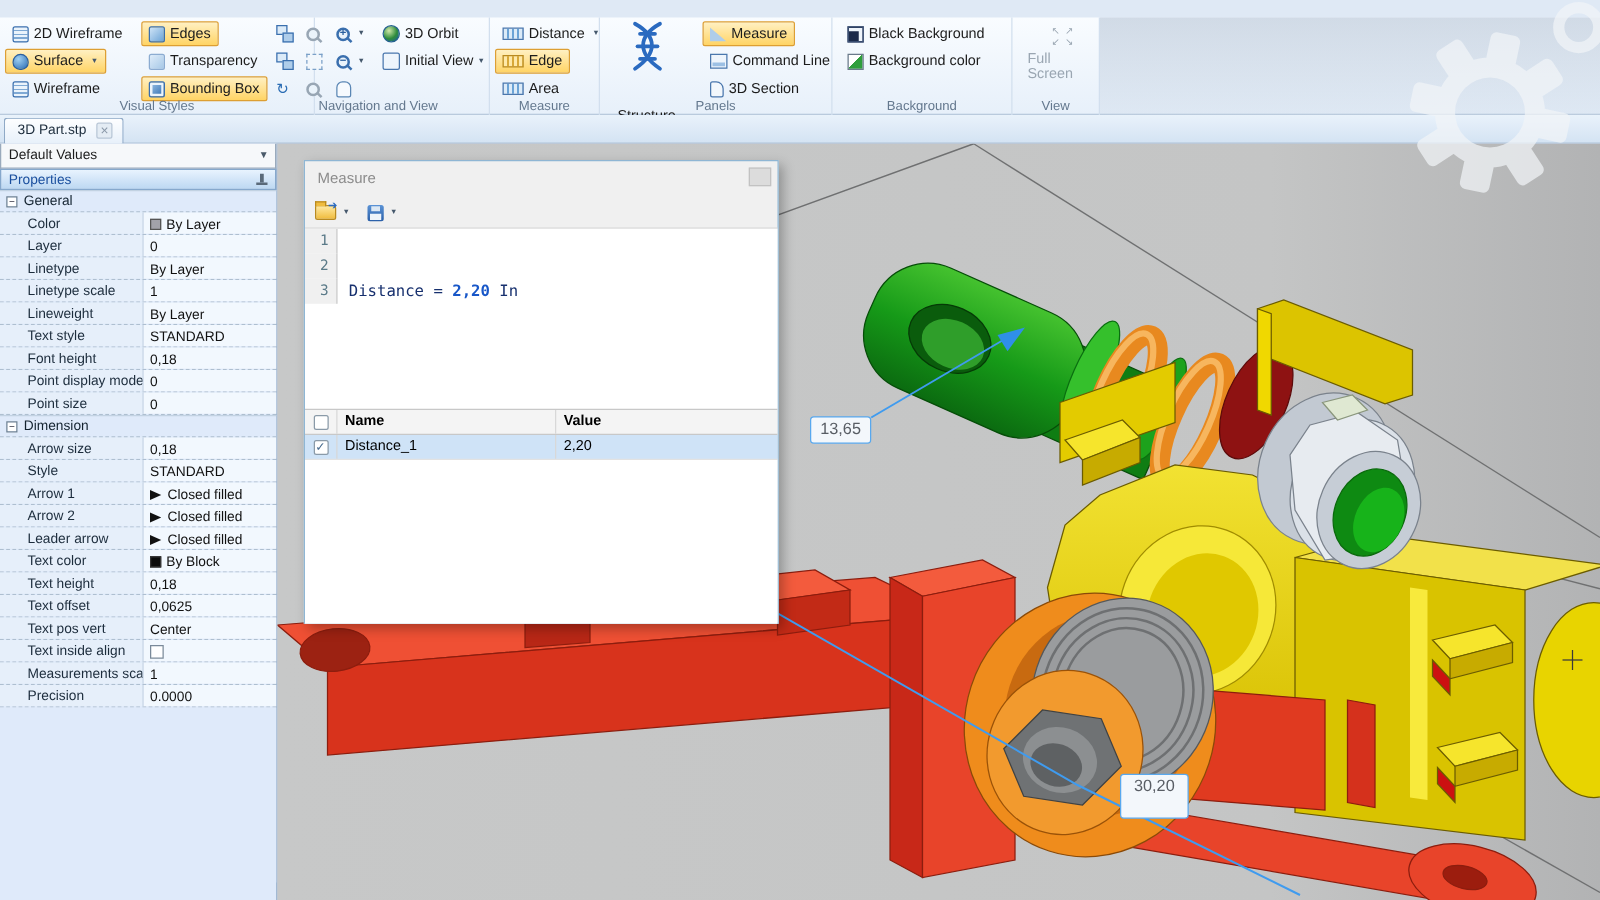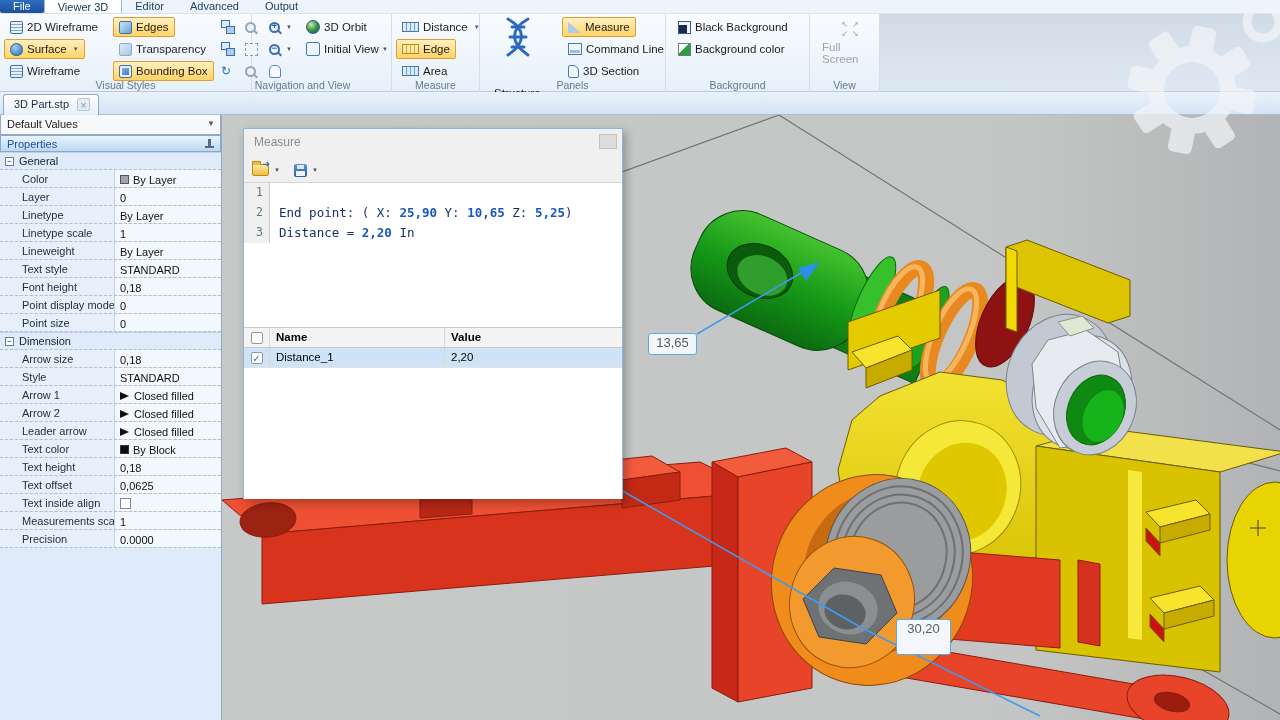--- a/index.html
+++ b/index.html
@@ -108,27 +108,20 @@
   #dlg-rest { height:131px; background:#fff; }
 
   
   #gear { position:absolute; left:1120px; top:0; z-index:40; pointer-events:none; }
 </style>
 </head>
 <body>
 
 <div id="app">
 
-  <div id="menubar">
-    <div class="menu-item file">File</div>
-    <div class="menu-item active">Viewer 3D</div>
-    <div class="menu-item">Editor</div>
-    <div class="menu-item">Advanced</div>
-    <div class="menu-item">Output</div>
-  </div>
 
   <div id="ribbon">
     <div id="ribbon-right-shade"></div>
 
     <div class="rgroup" style="left:0;width:252px;">
       <div class="rbtn" style="left:4px;top:3px;">
           <span class="ic ic-cube wire"></span>
           <span>2D Wireframe</span>
         </div>
       <div class="rbtn hl" style="left:4px;top:25px;">
@@ -416,20 +409,27 @@
           <div class="pvalue">
 
             <span>0,18</span>
           </div>
         </div>
         <div class="prow">
           <div class="plabel">Text offset</div>
           <div class="pvalue">
 
             <span>0,0625</span>
+          </div>
+        </div>
+        <div class="prow">
+          <div class="plabel">Text pos vert</div>
+          <div class="pvalue">
+
+            <span>Center</span>
           </div>
         </div>
         <div class="prow">
           <div class="plabel">Text inside align</div>
           <div class="pvalue">
             <span class="pic ic-checkbox"></span>
             <span></span>
           </div>
         </div>
         <div class="prow">
@@ -597,21 +597,20 @@
           <span class="caret">▼</span>
         </span>
     </div>
     <div id="dlg-code">
 
     <div class="cline">
           <span class="lno">1</span>
         </div>
         <div class="cline">
           <span class="lno">2</span>
-          <span class="ctext">End point: ( X: <b>25,90</b> Y: <b>10,65</b> Z: <b>5,25</b>)</span>
         </div>
         <div class="cline">
           <span class="lno">3</span>
           <span class="ctext">Distance = <b>2,20</b> In</span>
         </div>
       </div>
     <div id="dlg-table">
       <div class="trow header">
         <div class="tc-cb">
             <span class="cb"></span>

